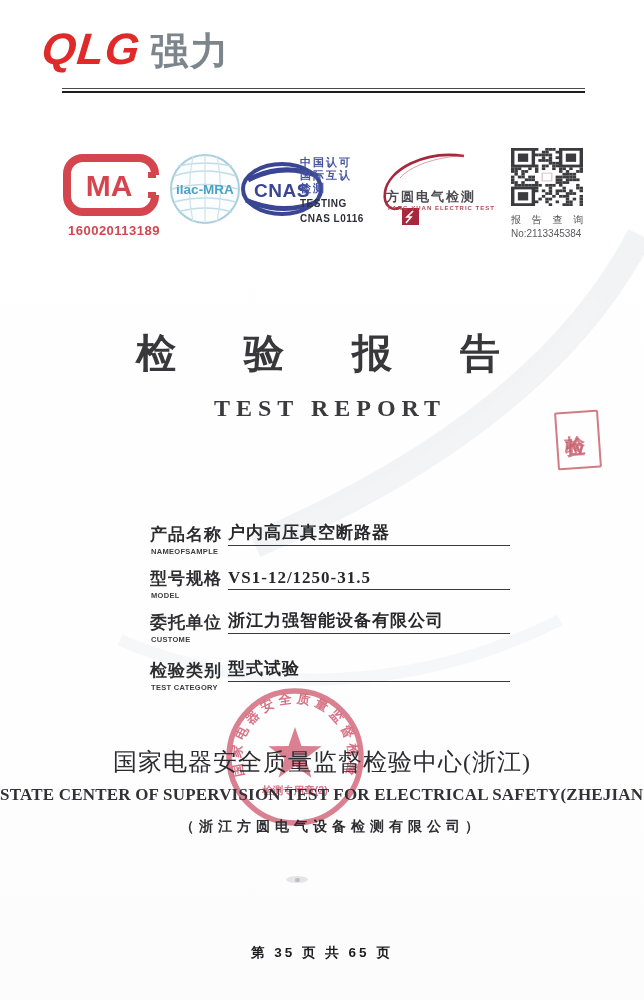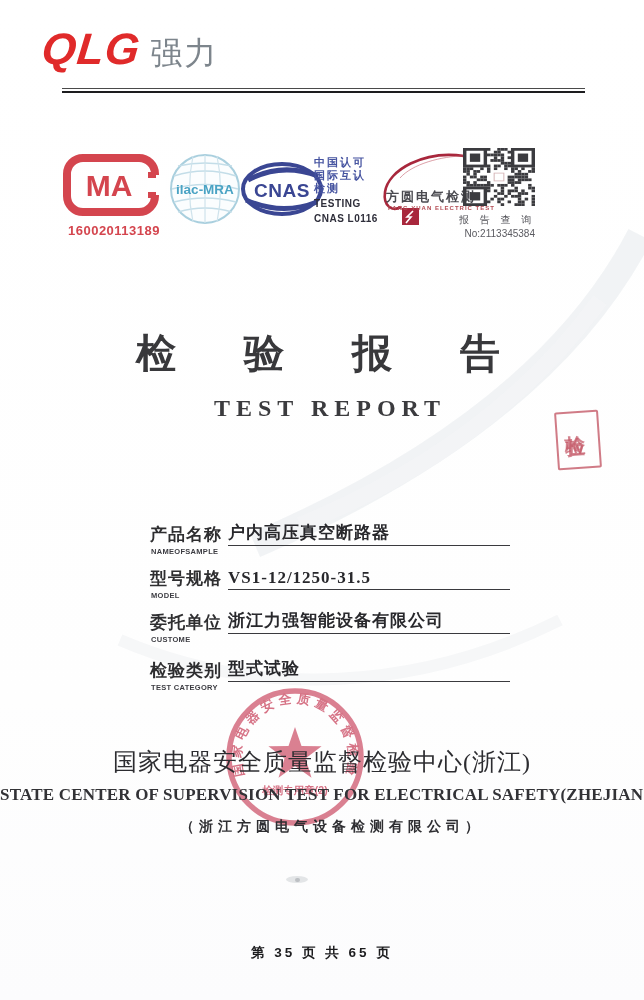--- a/index.html
+++ b/index.html
@@ -8,35 +8,35 @@
     background:#ffffff;
     font-family:"Liberation Sans","DejaVu Sans",sans-serif;
     color:#2e2e30;
   }
   .page{position:absolute;inset:0;background:linear-gradient(180deg,#ffffff 0%,#fefefe 70%,#fcfcfd 100%);}
   
   .watermark{position:absolute;inset:0;pointer-events:none;}
   
   .logo{position:absolute;left:42px;top:24px;display:flex;align-items:baseline;gap:10px;}
   .logo-latin{font-size:44px;font-weight:900;font-style:italic;color:#e02a2a;letter-spacing:1px;transform:skewX(-6deg);}
-  .logo-cjk{font-size:32px;font-weight:400;color:#7d858c;letter-spacing:2px;}
+  .logo-cjk{font-size:38px;font-weight:700;color:#7d858c;letter-spacing:2px;}
   .header-rule{position:absolute;left:62px;width:523px;top:88px;height:2px;border-top:1px solid #4a4a4a;border-bottom:2px solid #1d1d1f;background:#fff;}
   
   .marks{position:absolute;left:0;top:0;width:100%;}
   .cma-block{position:absolute;left:62px;top:153px;width:104px;text-align:center;}
   .cma-number{font-size:13px;font-weight:800;color:#d4454e;letter-spacing:.5px;margin-top:2px;}
   .ilac-block{position:absolute;left:168px;top:152px;}
   .cnas-block{position:absolute;left:240px;top:160px;}
-  .cnas-text{position:absolute;left:314px;top:156px;line-height:13px;}
+  .cnas-text{position:absolute;left:300px;top:156px;line-height:13px;}
   .cnas-cn{font-size:11px;color:#4553a0;font-weight:700;letter-spacing:2px;}
   .cnas-en{font-size:10px;color:#2e2e3a;font-weight:800;margin-top:2px;letter-spacing:.5px;}
   .fy-block{position:absolute;left:372px;top:148px;width:110px;}
   .fy-cn{position:absolute;left:14px;top:40px;font-size:13px;font-weight:700;color:#4a4a50;letter-spacing:2px;white-space:nowrap;}
   .fy-en{position:absolute;left:16px;top:57px;font-size:6px;font-weight:700;color:#b24a52;letter-spacing:1px;white-space:nowrap;}
-  .qr-block{position:absolute;left:459px;top:148px;width:76px;text-align:right;}
+  .qr-block{position:absolute;left:511px;top:148px;width:76px;text-align:left;}
   .qr-caption{font-size:10px;color:#4f4f55;letter-spacing:4px;margin-top:3px;white-space:nowrap;}
   .qr-number{font-size:10px;color:#5a5a60;margin-top:1px;}
   
   .title-block{position:absolute;left:0;top:326px;width:100%;text-align:center;}
   .title-cn{font-family:Liberation Mono, monospace;font-size:40px;font-weight:700;color:#38383b;letter-spacing:.55em;margin-left:.35em;}
   .title-en{font-family:"Liberation Serif","DejaVu Serif",serif;font-size:24px;font-weight:700;color:#3b3b3e;letter-spacing:6px;margin-top:14px;padding-left:16px;}
   
   .side-stamp{position:absolute;left:556px;top:411px;width:40px;height:54px;border:2px solid rgba(196,90,104,.8);transform:rotate(-4deg);border-radius:2px;}
   .side-stamp span{position:absolute;left:4px;top:6px;font-size:20px;color:rgba(196,90,104,.75);font-weight:700;writing-mode:vertical-rl;letter-spacing:2px;}
   

